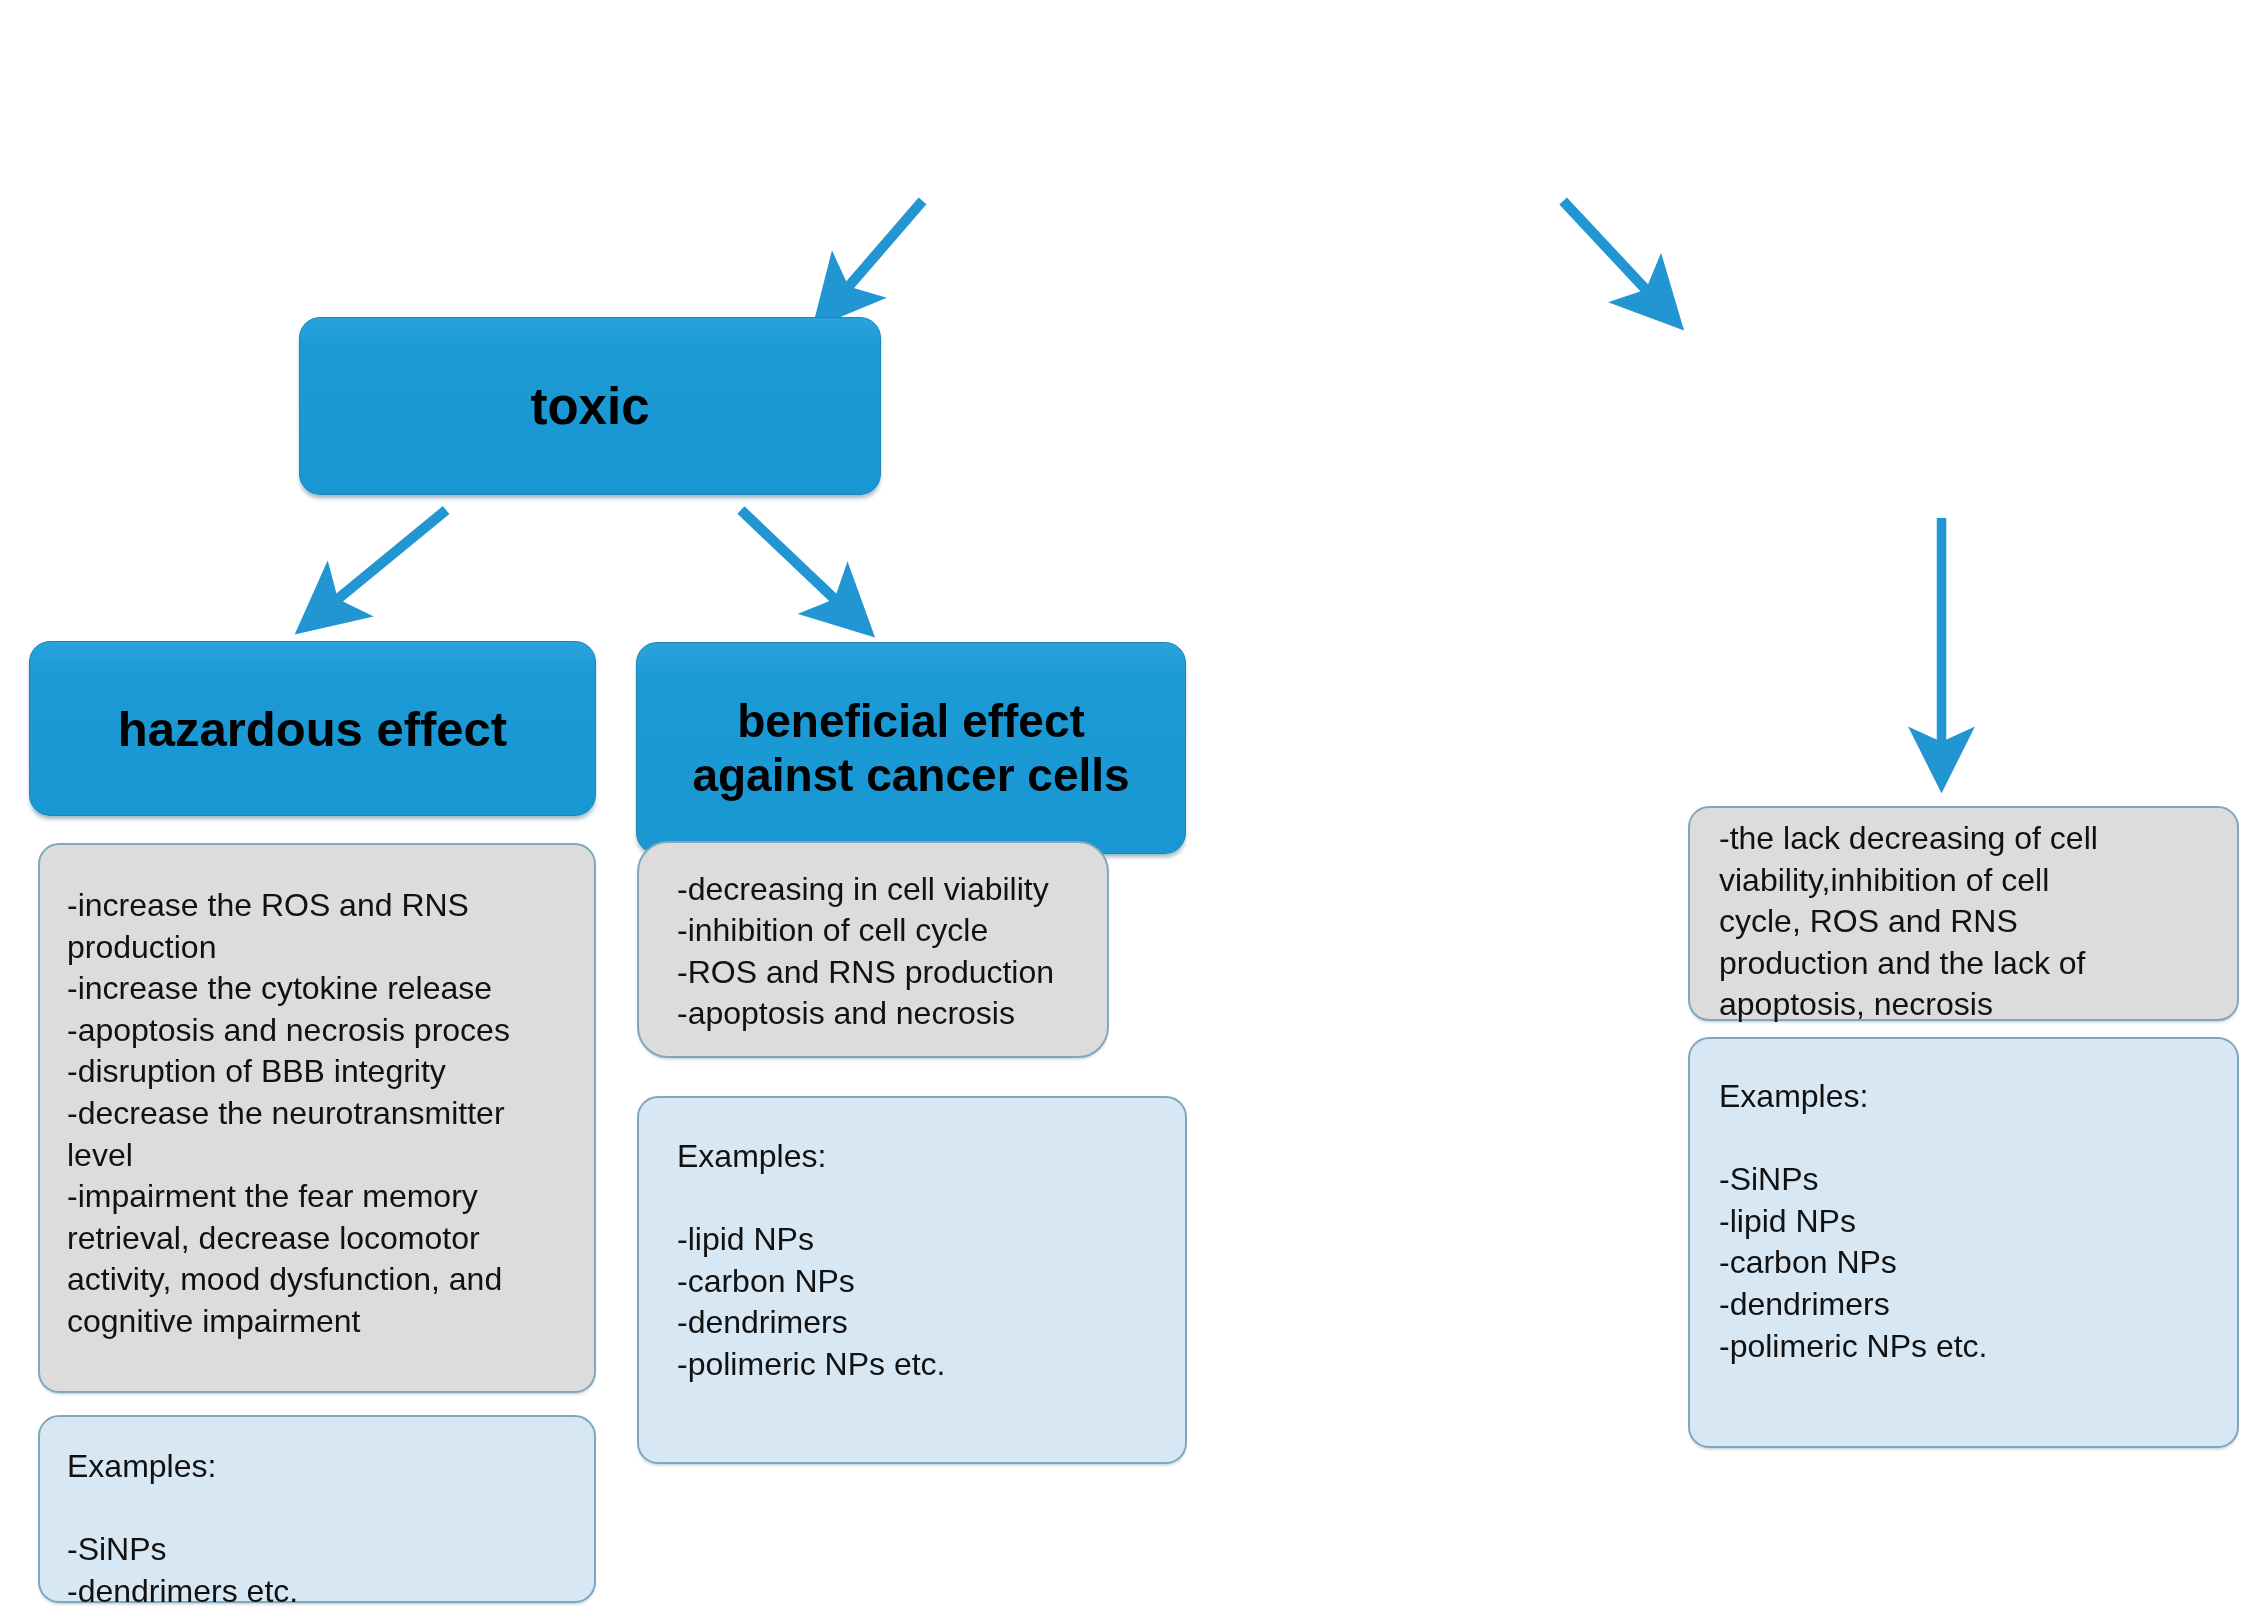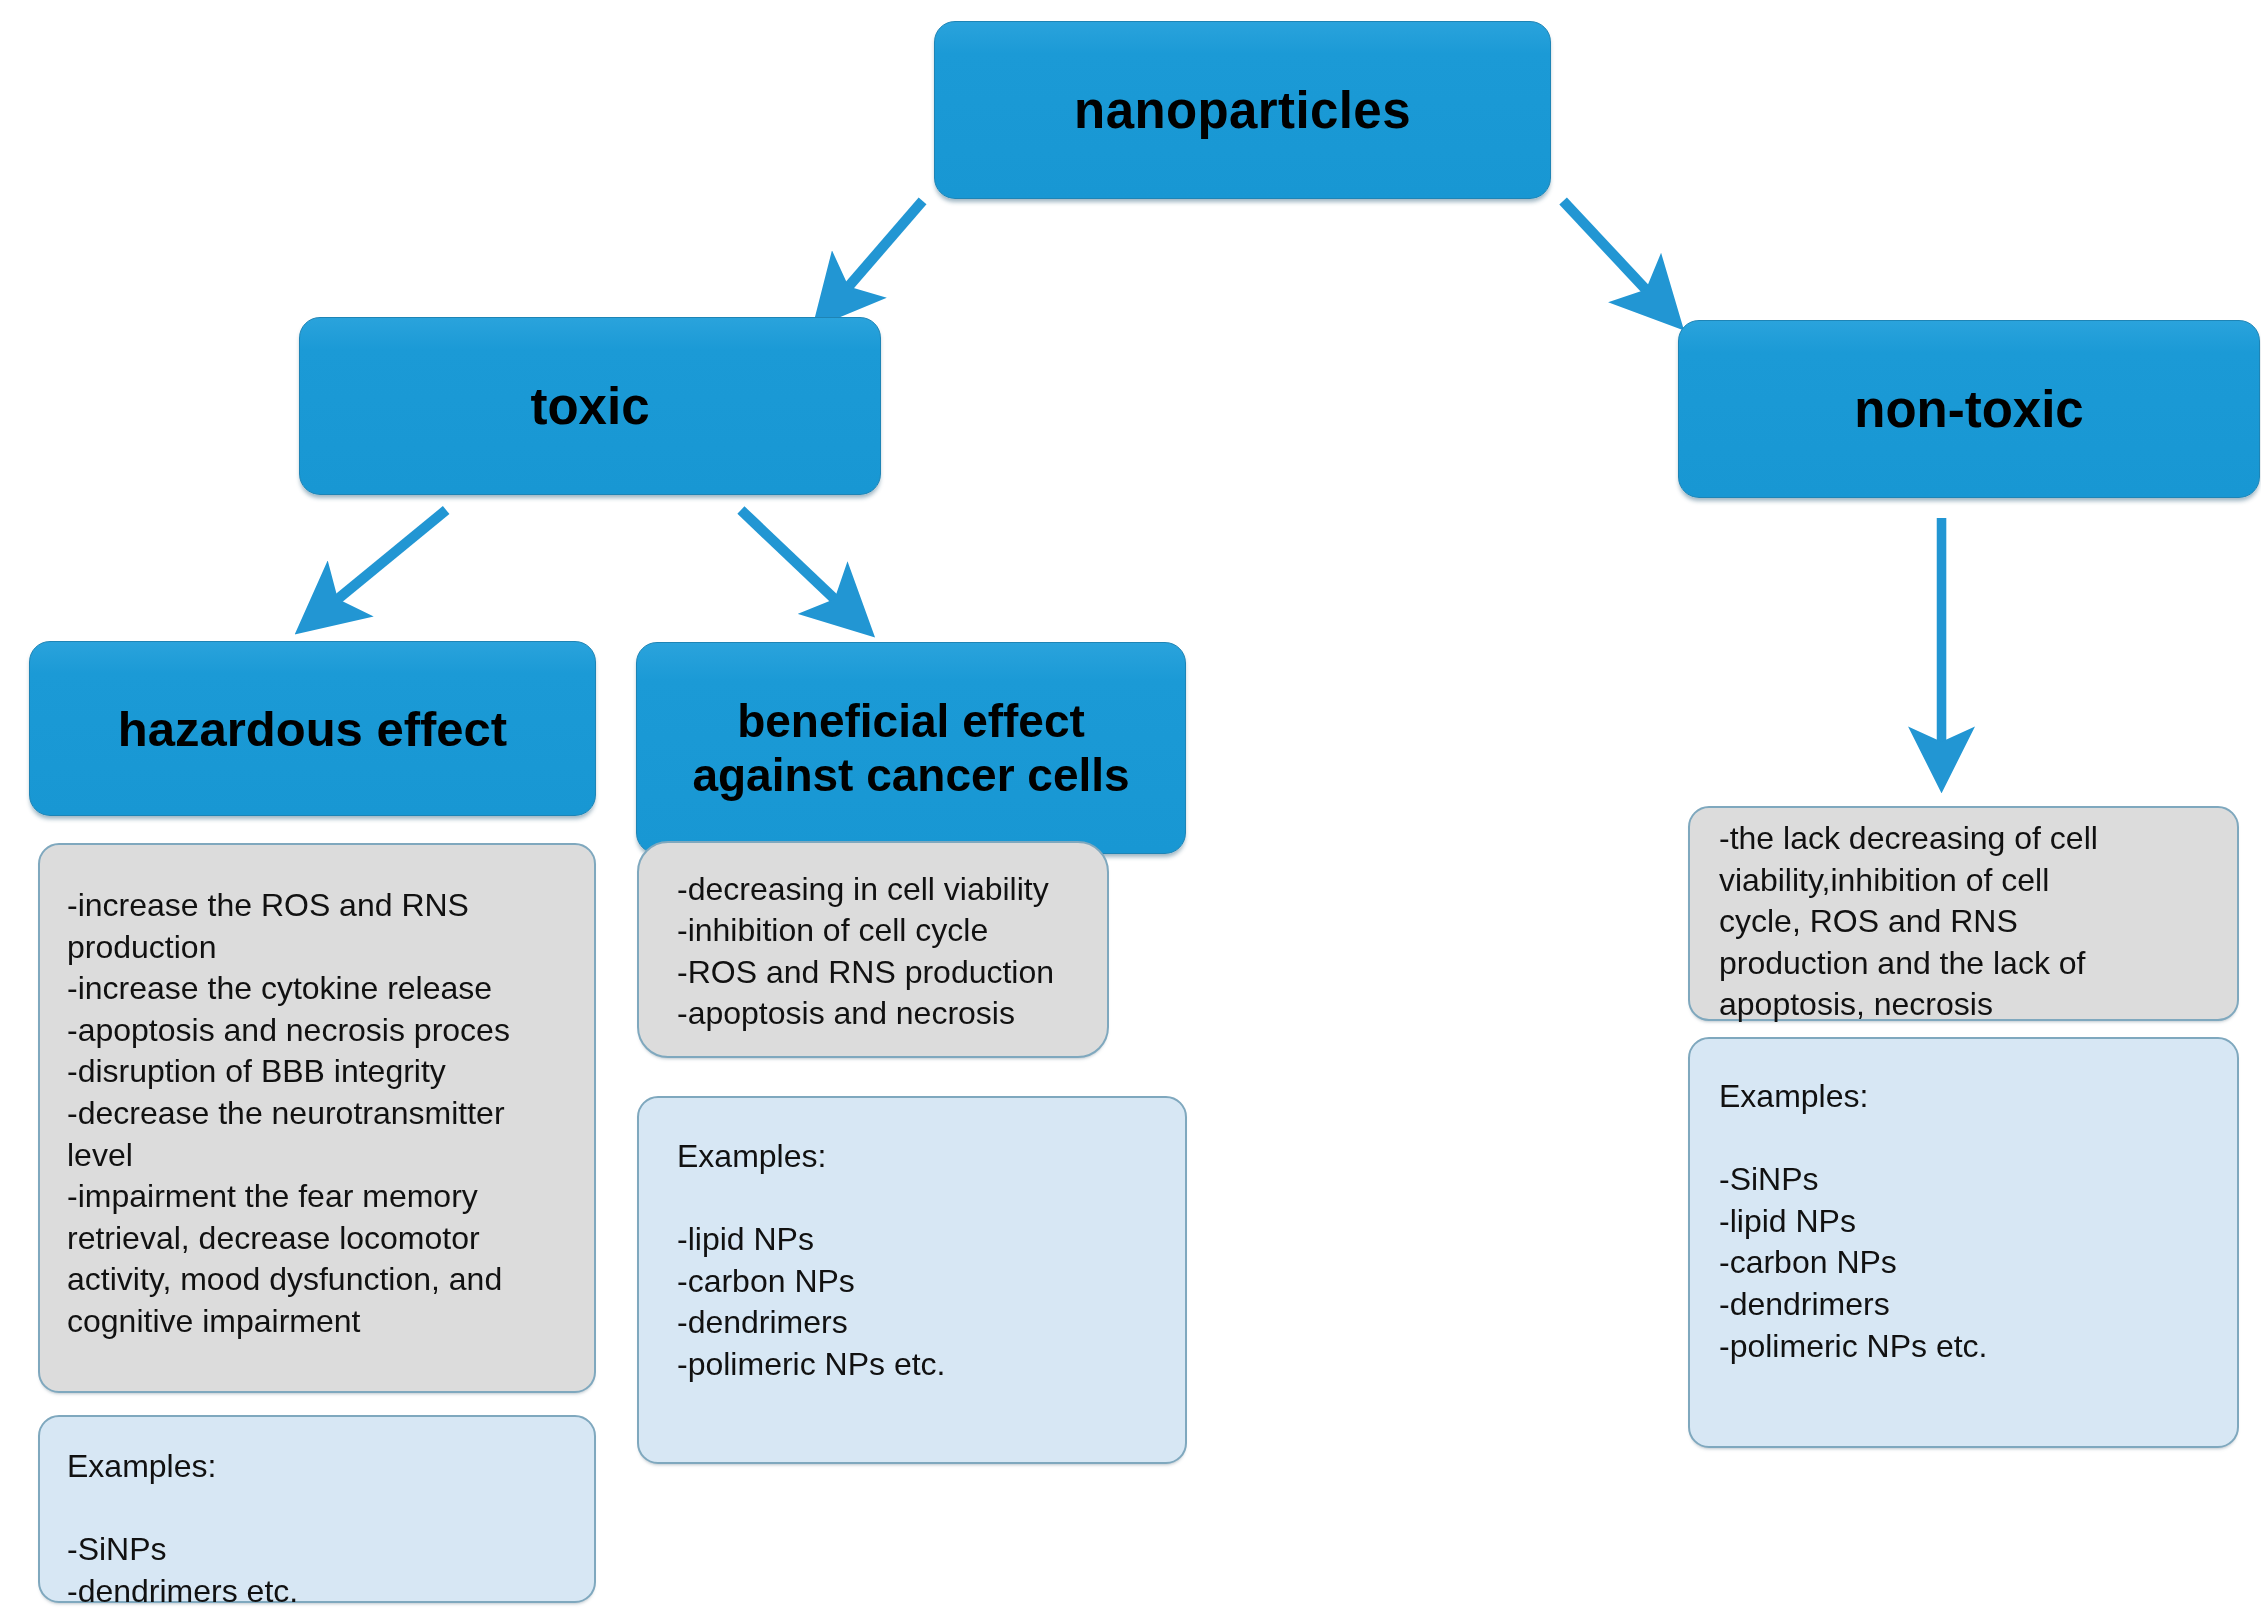--- a/index.html
+++ b/index.html
@@ -100,31 +100,25 @@
 
     <line x1="1962" y1="252" x2="2089" y2="388" stroke="#2296D3" stroke-width="13" marker-end="url(#ah)"></line>
 
     <line x1="560" y1="640" x2="398" y2="773" stroke="#2296D3" stroke-width="13" marker-end="url(#ah)"></line>
 
     <line x1="930" y1="640" x2="1072" y2="775" stroke="#2296D3" stroke-width="13" marker-end="url(#ah)"></line>
 
     <line x1="2437" y1="650" x2="2437" y2="962" stroke="#2296D3" stroke-width="12" marker-end="url(#ah)"></line>
   </svg>
 
-  <div class="node blue" id="node-nanoparticles" style="left:934px; top:21px; width:617px; height:178px;">
-    <span class="node-label">nanoparticles</span>
-  </div>
 
   <div class="node blue" id="node-toxic" style="left:299px; top:317px; width:582px; height:178px;">
     <span class="node-label">toxic</span>
   </div>
 
-  <div class="node blue" id="node-nontoxic" style="left:1678px; top:320px; width:582px; height:178px;">
-    <span class="node-label">non-toxic</span>
-  </div>
 
   <div class="node blue" id="node-hazardous" style="left:29px; top:641px; width:567px; height:175px;">
     <span class="node-label">hazardous effect</span>
   </div>
 
   <div class="node blue" id="node-beneficial" style="left:636px; top:642px; width:550px; height:212px;">
     <span class="node-label">beneficial effect
 against cancer cells</span>
   </div>
 

